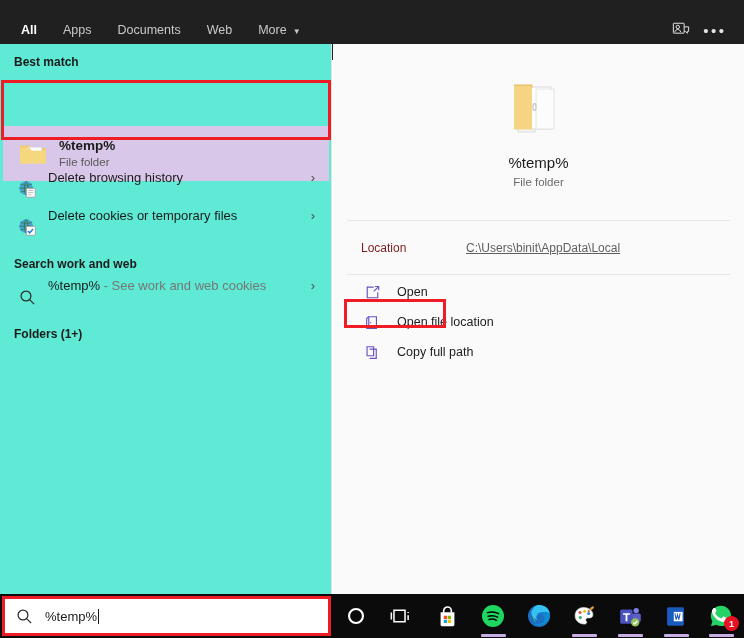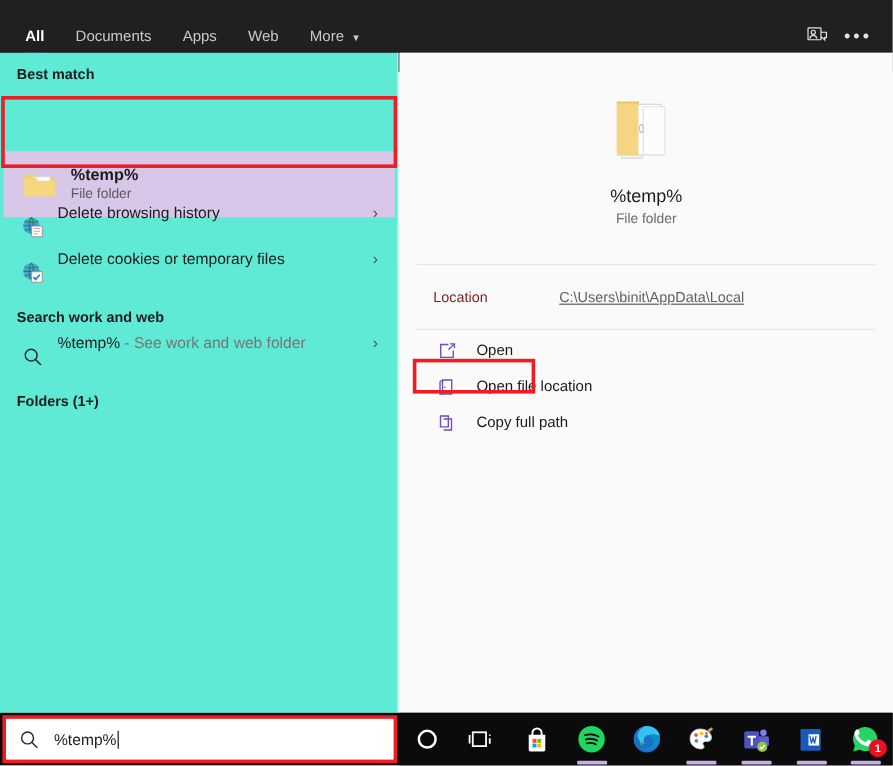--- a/index.html
+++ b/index.html
@@ -130,24 +130,24 @@
 <body>
 
 <div id="root">
 
   <div class="topbar">
     <div class="topbar-left">
       <div class="tab active">
         <span>All</span>
       </div>
       <div class="tab">
+        <span>Apps</span>
+      </div>
+      <div class="tab">
         <span>Documents</span>
-      </div>
-      <div class="tab">
-        <span>Apps</span>
       </div>
       <div class="tab">
         <span>Web</span>
       </div>
       <div class="tab">
         <span>More</span>
         <span class="caret">▼</span>
       </div>
     </div>
     <div class="topbar-right">
@@ -219,21 +219,21 @@
 
     <div class="section-head">Search work and web</div>
 
     <div class="row">
       <span class="ricon">
         <svg width="17" height="17" viewBox="0 0 18 18" fill="none" stroke="#2b2b2b" stroke-width="1.3">
           <circle cx="7.4" cy="7.4" r="5.2"></circle>
           <path d="M11.3 11.3 L16 16"></path>
         </svg>
       </span>
-      <span class="rlabel"><span>%temp%</span><span class="muted"> - See work and web folder</span></span>
+      <span class="rlabel"><span>%temp%</span><span class="muted"> - See work and web cookies</span></span>
       <span class="chev">›</span>
     </div>
 
     <div class="section-head">Folders (1+)</div>
   </div>
 
   <div class="right-panel">
     <div class="preview-hero">
       <span>
         <svg width="62" height="60" viewBox="0 0 62 60">

